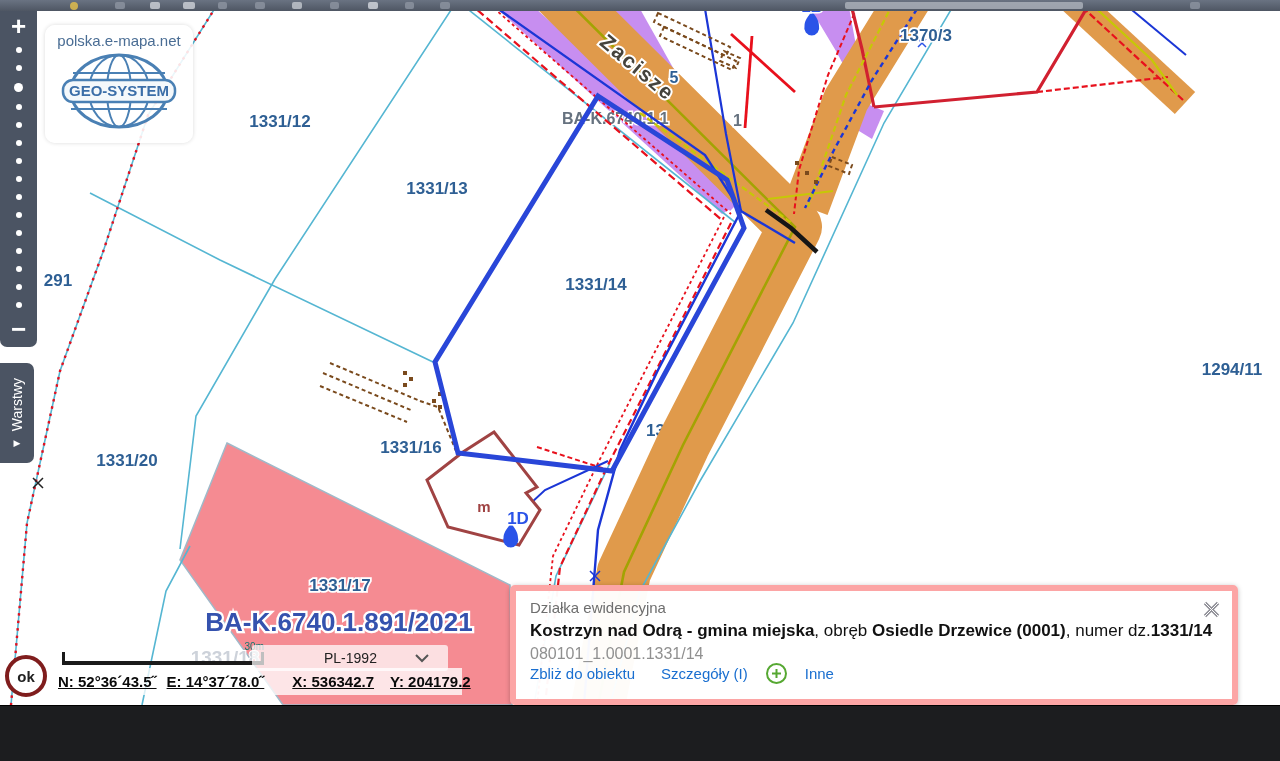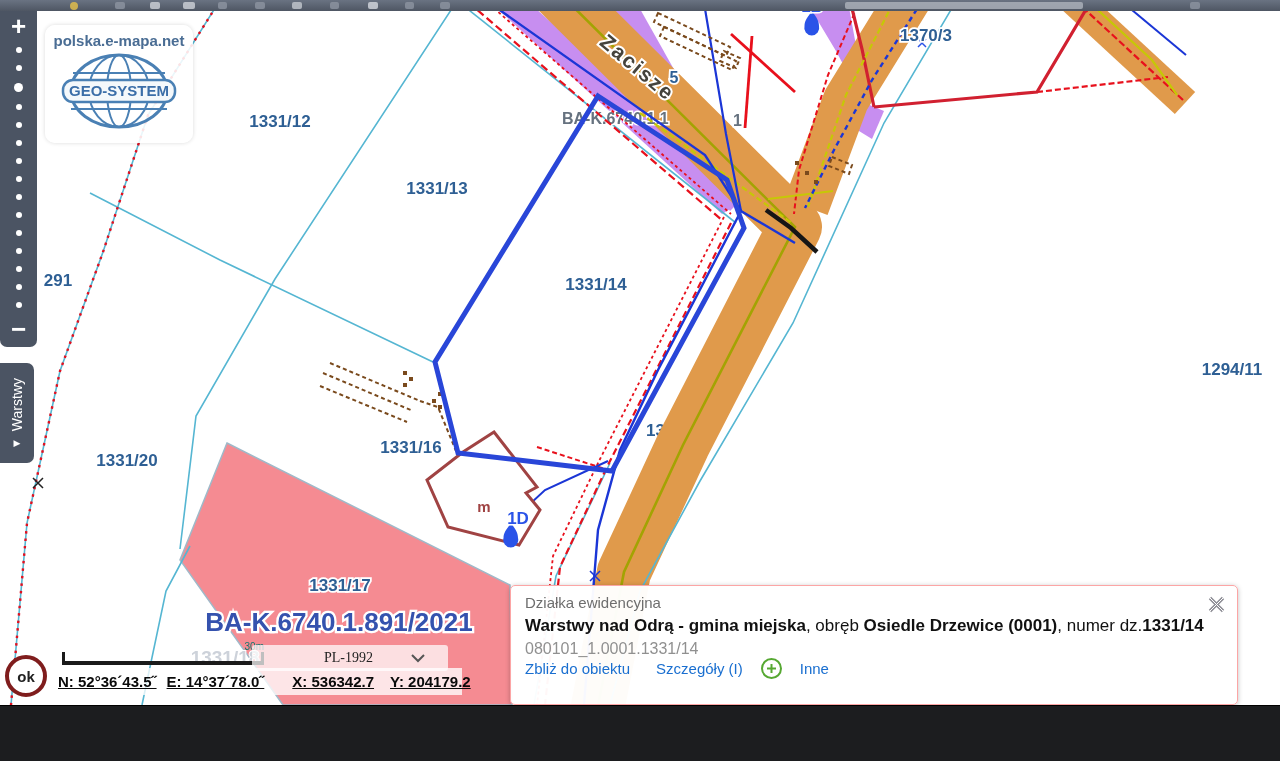--- a/index.html
+++ b/index.html
@@ -36,41 +36,41 @@
   #dots i{width:6px;height:6px;border-radius:50%;background:#fff;display:block;}
   #dots i.big{width:9px;height:9px;}
   #layers-tab{left:0;top:363px;width:34px;height:100px;background:#4b5463;border-radius:0 7px 7px 0;
       display:flex;flex-direction:column;align-items:center;justify-content:center;gap:6px;color:#fff;cursor:pointer;}
   #layers-tab .vtxt{writing-mode:vertical-rl;transform:rotate(180deg);font-size:14px;}
   #layers-tab .tri{font-size:9px;}
 
   
   #logo{left:45px;top:25px;width:148px;height:118px;background:rgba(255,255,255,.88);
         border-radius:10px;box-shadow:0 0 4px rgba(0,0,0,.15);text-align:center;}
-  #logo .site{font-size:15px;font-weight:700;color:#4a6d94;margin-top:7px;}
+  #logo .site{font-size:15px;font-weight:400;color:#4a6d94;margin-top:7px;}
 
   
   #okbtn{left:5px;top:655px;width:34px;height:34px;border-radius:50%;background:#fff;
          border:4px solid #7f1d1d;display:flex;align-items:center;justify-content:center;
          font-size:15px;font-weight:700;color:#222;cursor:pointer;}
   #scalebar{left:62px;top:641px;width:202px;}
   #scalebar .lab{text-align:right;font-size:10px;color:#0f766e;}
   #scalebar .bar{height:9px;border-left:3px solid #1a1a1a;border-right:3px solid #1a1a1a;
                  border-bottom:4px solid #1a1a1a;}
   #projbox{left:252px;top:645px;width:196px;height:26px;background:rgba(255,255,255,.72);
-           border-radius:3px;display:flex;align-items:center;font-size:14px;color:#222;cursor:pointer;font-family:Liberation Serif, serif;}
+           border-radius:3px;display:flex;align-items:center;font-size:14px;color:#222;cursor:pointer;}
   #projbox .ptxt{margin-left:72px;}
   #projbox svg{margin-left:38px;}
   #coordbar{left:48px;top:668px;width:414px;height:27px;background:rgba(255,255,255,.78);
             display:flex;align-items:center;font-size:15px;font-weight:700;color:#0a0a0a;text-decoration:underline;}
   #coordbar span{margin-left:10px;white-space:nowrap;}
 
   
   #panel{left:510px;top:585px;width:728px;height:120px;background:rgba(255,255,255,.97);
-         border:1px solid #fca5a5;border-radius:5px;box-shadow:0 1px 5px rgba(0,0,0,.25);
+         border:6px solid #fca5a5;border-radius:5px;box-shadow:0 1px 5px rgba(0,0,0,.25);
          box-sizing:border-box;padding:8px 14px;}
   #panel .ptitle{font-size:15px;color:#6e6e6e;}
   #panel .pline{font-size:17px;color:#111;margin-top:5px;}
   #panel .pline b{font-weight:700;}
   #panel .pid{font-size:16px;color:#909090;margin-top:4px;}
   #panel .plinks{display:flex;align-items:center;font-size:15px;color:#1a6fd0;}
   #panel .plinks .lnk{cursor:pointer;}
   #panel .plinks .gplus{width:17px;height:17px;border-radius:50%;border:2px solid #56a832;
         margin:0 18px;display:flex;align-items:center;justify-content:center;cursor:pointer;}
   #closeico{position:absolute;right:12px;top:10px;cursor:pointer;}
@@ -293,21 +293,21 @@
     <span style="margin-left:16px;">Y: 204179.2</span>
   </div>
 
   <div class="abs" id="panel">
     <div class="ptitle">Działka ewidencyjna</div>
     <svg id="closeico" width="17" height="17" viewBox="0 0 17 17">
       <path d="M2,2 L15,15 M15,2 L2,15" stroke="#8f8f97" stroke-width="3.4" fill="none"></path>
       <path d="M2,2 L15,15 M15,2 L2,15" stroke="#fff" stroke-width="1" fill="none"></path>
     </svg>
     <div class="pline">
-      <b>Warstwy nad Odrą - gmina miejska</b><span>, obręb </span><b>Osiedle Drzewice (0001)</b><span>, numer dz.</span><b>1331/14</b>
+      <b>Kostrzyn nad Odrą - gmina miejska</b><span>, obręb </span><b>Osiedle Drzewice (0001)</b><span>, numer dz.</span><b>1331/14</b>
     </div>
     <div class="pid">080101_1.0001.1331/14</div>
     <div class="plinks">
       <span class="lnk">Zbliż do obiektu</span>
       <span class="lnk" style="margin-left:26px;">Szczegóły (I)</span>
       <span class="gplus">
         <svg width="11" height="11" viewBox="0 0 11 11">
             <path d="M5.5,1 V10 M1,5.5 H10" stroke="#56a832" stroke-width="2" fill="none"></path>
           </svg>
       </span>

